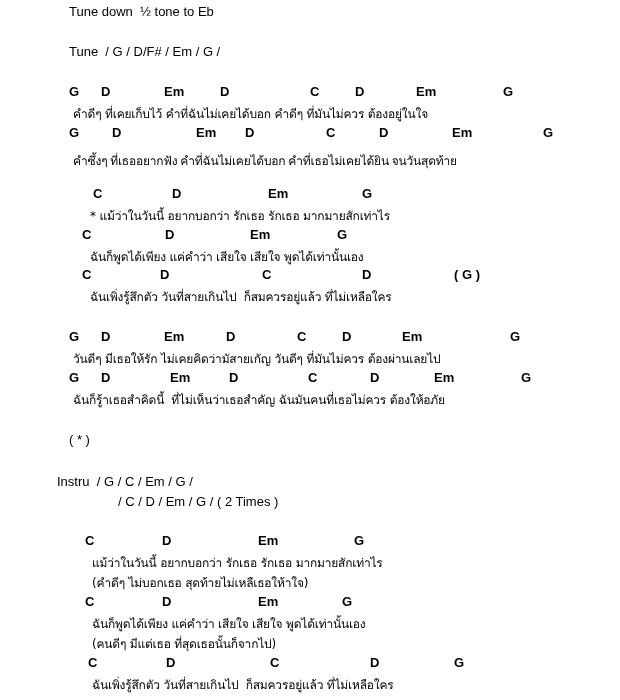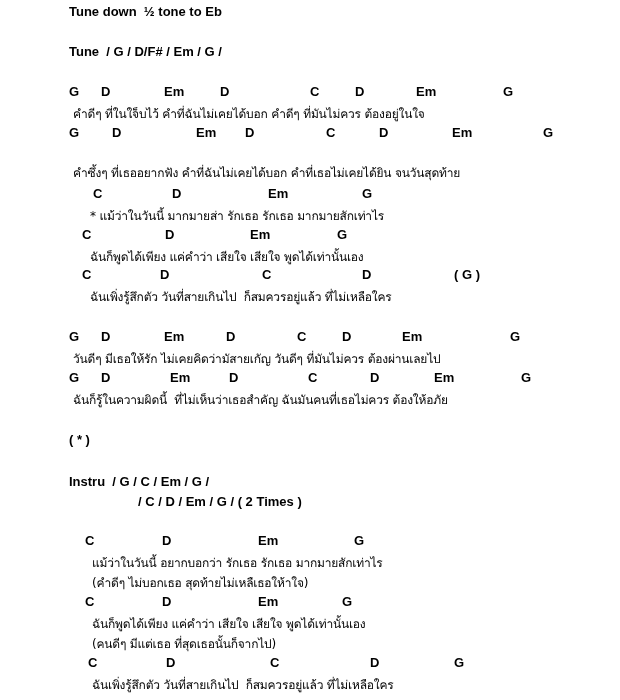--- a/index.html
+++ b/index.html
@@ -1,54 +1,54 @@
 <!DOCTYPE html>
 <html><head>
 <meta charset="utf-8">
 <style>
   html, body { margin:0; padding:0; background:#ffffff; }
   body { width:620px; height:700px; position:relative; overflow:hidden;
          font-family:"DejaVu Sans","Liberation Sans",sans-serif; color:#000; }
   .line { position:absolute; white-space:pre; }
-  .head { font-family:"Liberation Sans","DejaVu Sans",sans-serif; font-weight:bold; font-size:13px; }
+  .head { font-family:"Liberation Sans","DejaVu Sans",sans-serif; font-weight:normal; font-size:13px; }
   .chord { position:absolute; font-family:"Liberation Sans","DejaVu Sans",sans-serif; font-weight:bold; font-size:13px; white-space:pre; }
   .lyric { position:absolute; font-family:"DejaVu Sans",sans-serif; font-size:12px; white-space:pre; letter-spacing:-0.2px; }
 </style>
 </head>
 <body>
 
 <div class="line head" style="left:69px;top:4px;">Tune down  ½ tone to Eb</div>
 <div class="line head" style="left:69px;top:44px;">Tune  / G / D/F# / Em / G /</div>
 
 <div id="v1">
     <span class="chord" style="left: 69px; top: 84px;">G</span>
     <span class="chord" style="left: 101px; top: 84px;">D</span>
     <span class="chord" style="left: 164px; top: 84px;">Em</span>
     <span class="chord" style="left: 220px; top: 84px;">D</span>
     <span class="chord" style="left: 310px; top: 84px;">C</span>
     <span class="chord" style="left: 355px; top: 84px;">D</span>
     <span class="chord" style="left: 416px; top: 84px;">Em</span>
     <span class="chord" style="left: 503px; top: 84px;">G</span>
-    <span class="lyric" style="left: 73px; top: 104px;">คำดีๆ ที่ในใจ็บไว้ คำที่ฉันไม่เคยได้บอก คำดีๆ ที่มันไม่ควร ต้องอยู่ในใจ</span>
+    <span class="lyric" style="left: 73px; top: 104px;">คำดีๆ ที่เคยเก็บไว้ คำที่ฉันไม่เคยได้บอก คำดีๆ ที่มันไม่ควร ต้องอยู่ในใจ</span>
     <span class="chord" style="left: 69px; top: 125px;">G</span>
     <span class="chord" style="left: 112px; top: 125px;">D</span>
     <span class="chord" style="left: 196px; top: 125px;">Em</span>
     <span class="chord" style="left: 245px; top: 125px;">D</span>
     <span class="chord" style="left: 326px; top: 125px;">C</span>
     <span class="chord" style="left: 379px; top: 125px;">D</span>
     <span class="chord" style="left: 452px; top: 125px;">Em</span>
     <span class="chord" style="left: 543px; top: 125px;">G</span>
-    <span class="lyric" style="left: 73px; top: 163px;">คำซึ้งๆ ที่เธออยากฟัง คำที่ฉันไม่เคยได้บอก คำที่เธอไม่เคยได้ยิน จนวันสุดท้าย</span>
+    <span class="lyric" style="left: 73px; top: 151px; font-family: Liberation Serif, serif;">คำซึ้งๆ ที่เธออยากฟัง คำที่ฉันไม่เคยได้บอก คำที่เธอไม่เคยได้ยิน จนวันสุดท้าย</span>
   </div>
 <div id="ch">
     <span class="chord" style="left: 93px; top: 186px;">C</span>
     <span class="chord" style="left: 172px; top: 186px;">D</span>
     <span class="chord" style="left: 268px; top: 186px;">Em</span>
     <span class="chord" style="left: 362px; top: 186px;">G</span>
-    <span class="lyric" style="left: 90px; top: 206px;">* แม้ว่าในวันนี้ มากมายส่า รักเธอ รักเธอ มากมายสักเท่าไร</span>
+    <span class="lyric" style="left: 90px; top: 206px;">* แม้ว่าในวันนี้ อยากบอกว่า รักเธอ รักเธอ มากมายสักเท่าไร</span>
     <span class="chord" style="left: 82px; top: 227px;">C</span>
     <span class="chord" style="left: 165px; top: 227px;">D</span>
     <span class="chord" style="left: 250px; top: 227px;">Em</span>
     <span class="chord" style="left: 337px; top: 227px;">G</span>
     <span class="lyric" style="left: 90px; top: 247px;">ฉันก็พูดได้เพียง แค่คำว่า เสียใจ เสียใจ พูดได้เท่านั้นเอง</span>
     <span class="chord" style="left: 82px; top: 267px;">C</span>
     <span class="chord" style="left: 160px; top: 267px;">D</span>
     <span class="chord" style="left: 262px; top: 267px;">C</span>
     <span class="chord" style="left: 362px; top: 267px;">D</span>
     <span class="chord" style="left: 454px; top: 267px;">( G )</span>
@@ -65,26 +65,26 @@
     <span class="chord" style="left: 510px; top: 329px;">G</span>
     <span class="lyric" style="left: 73px; top: 349px;">วันดีๆ มีเธอให้รัก ไม่เคยคิดว่ามัสายเกัญ วันดีๆ ที่มันไม่ควร ต้องผ่านเลยไป</span>
     <span class="chord" style="left: 69px; top: 370px;">G</span>
     <span class="chord" style="left: 101px; top: 370px;">D</span>
     <span class="chord" style="left: 170px; top: 370px;">Em</span>
     <span class="chord" style="left: 229px; top: 370px;">D</span>
     <span class="chord" style="left: 308px; top: 370px;">C</span>
     <span class="chord" style="left: 370px; top: 370px;">D</span>
     <span class="chord" style="left: 434px; top: 370px;">Em</span>
     <span class="chord" style="left: 521px; top: 370px;">G</span>
-    <span class="lyric" style="left: 73px; top: 390px;">ฉันก็รู้ในความผิดนี้  ที่ไม่เห็นว่าเธอสำคัญ ฉันมันคนที่เธอไม่ควร ต้องให้อภัย</span>
+    <span class="lyric" style="left: 73px; top: 390px;">ฉันก็รู้าเธอสำคิดนี้  ที่ไม่เห็นว่าเธอสำคัญ ฉันมันคนที่เธอไม่ควร ต้องให้อภัย</span>
   </div>
 
 <div class="line head" style="left:69px;top:432px;">( * )</div>
-<div class="line head" style="left:69px;top:474px;">Instru  / G / C / Em / G /</div>
-<div class="line head" style="left:118px;top:494px;margin-left:20px;">/ C / D / Em / G / ( 2 Times )</div>
+<div class="line head" style="left:57px;top:474px;">Instru  / G / C / Em / G /</div>
+<div class="line head" style="left:118px;top:494px;">/ C / D / Em / G / ( 2 Times )</div>
 
 <div id="oc">
     <span class="chord" style="left: 85px; top: 533px;">C</span>
     <span class="chord" style="left: 162px; top: 533px;">D</span>
     <span class="chord" style="left: 258px; top: 533px;">Em</span>
     <span class="chord" style="left: 354px; top: 533px;">G</span>
     <span class="lyric" style="left: 92px; top: 553px;">แม้ว่าในวันนี้ อยากบอกว่า รักเธอ รักเธอ มากมายสักเท่าไร</span>
     <span class="lyric" style="left: 92px; top: 573px;">(คำดีๆ ไม่บอกเธอ สุดท้ายไม่เหลืเธอให้าใจ)</span>
     <span class="chord" style="left: 85px; top: 594px;">C</span>
     <span class="chord" style="left: 162px; top: 594px;">D</span>

